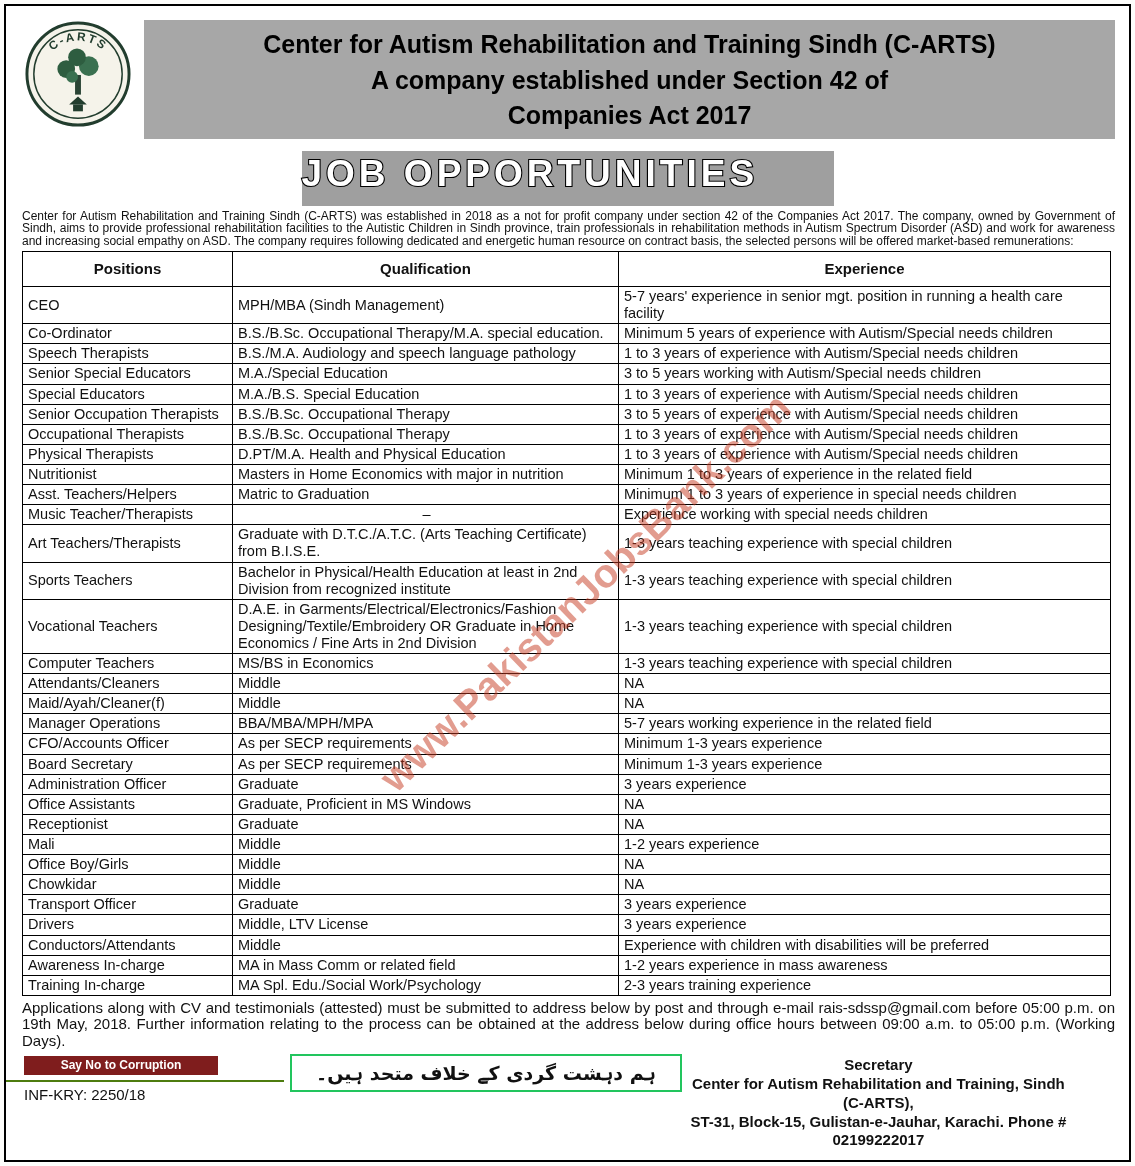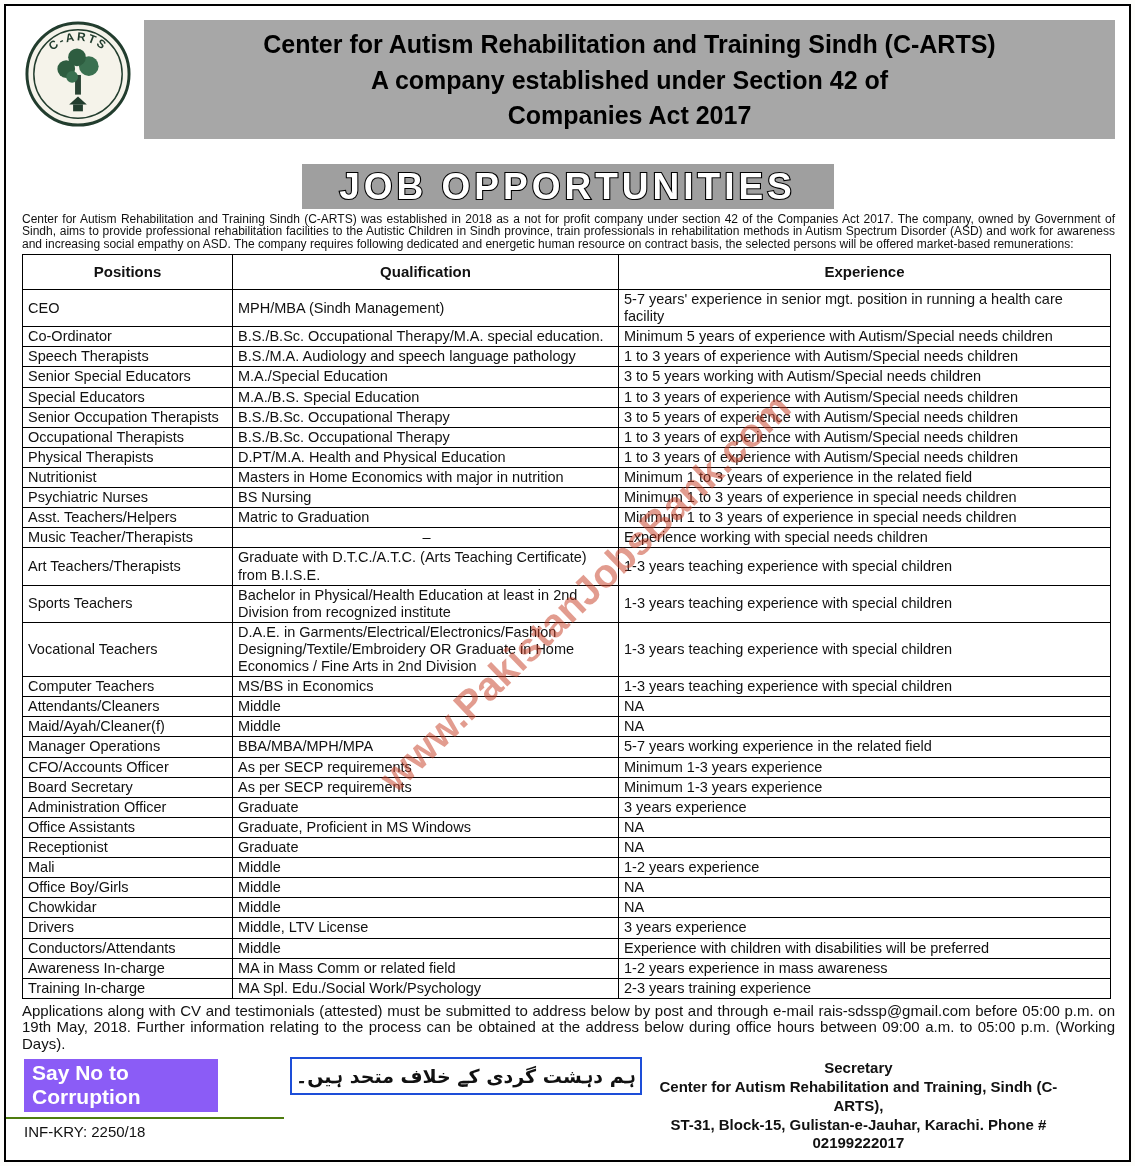--- a/index.html
+++ b/index.html
@@ -21,25 +21,25 @@
   }
   
   .header { display: flex; align-items: flex-start; padding: 14px 14px 0 18px; }
   .logo { width: 108px; height: 108px; flex: 0 0 auto; margin-right: 12px; }
   .title-box {
     flex: 1; background: #a7a7a7; color: #000;
     text-align: center; font-weight: bold; padding: 7px 12px 5px;
   }
   .title-line { font-size: 25px; line-height: 1.42; }
   .banner {
-    width: 532px; margin: 25px auto 4px;
-    background: #9f9f9f; text-align: center;
+    width: 532px; margin: 12px auto 4px;
+    background: #9f9f9f; text-align: left;
     font-size: 37px; font-weight: bold; letter-spacing: 4px;
     color: #fff; -webkit-text-stroke: 2.2px #000; paint-order: stroke fill;
-    padding: 2px 0 1px;
+    padding: 2px 0 11px;
   }
   
   .intro {
     margin: 2px 14px 4px 16px;
     font-size: 12px; line-height: 1.05; text-align: justify;
   }
   
   table.jobs {
     border-collapse: collapse; table-layout: fixed;
     margin: 2px 14px 0 16px; width: 1089px;
@@ -60,34 +60,34 @@
   .apply-text {
     margin: 4px 14px 0 16px;
     font-size: 15px; line-height: 1.1; text-align: justify;
   }
   .apply-text .email { font-weight: normal; }
   
   .bottom { display: flex; align-items: flex-start; padding: 5px 14px 0 0; }
   .bottom-left { width: 278px; flex: 0 0 auto; }
   .corruption-box {
     margin: 2px 0 0 18px;
-    background: #8b5cf6; color: #fff;
-    font-weight: bold; font-size: 21px;
-    text-align: left; padding: 2px 8px 3px;
+    background: #7f1d1d; color: #fff;
+    font-weight: bold; font-size: 12px;
+    text-align: center; padding: 2px 8px 3px;
     width: 178px;
   }
   .inf-number {
     margin-top: 5px; border-top: 2px solid #4d7c0f;
     padding: 4px 0 0 18px; font-size: 15px;
   }
   .urdu-box {
     flex: 0 0 auto;
-    border: 2px solid #1d4ed8;
+    border: 2px solid #22c55e;
     margin: 0 0 0 6px;
-    padding: 6px 4px;
+    padding: 6px 24px;
     min-width: 140px;
     font-size: 19px; font-weight: bold;
     direction: rtl; text-align: center;
     font-family: "DejaVu Sans", sans-serif;
   }
   .secretary-block {
     flex: 1; text-align: center;
     font-weight: bold; font-size: 15px; line-height: 1.25;
     padding: 2px 40px 0 0;
   }
@@ -190,25 +190,20 @@
           <td>Physical Therapists</td>
           <td>D.PT/M.A. Health and Physical Education</td>
           <td>1 to 3 years of experience with Autism/Special needs children</td>
         </tr>
         <tr>
           <td>Nutritionist</td>
           <td>Masters in Home Economics with major in nutrition</td>
           <td>Minimum 1 to 3 years of experience in the related field</td>
         </tr>
         <tr>
-          <td>Psychiatric Nurses</td>
-          <td>BS Nursing</td>
-          <td>Minimum 1 to 3 years of experience in special needs children</td>
-        </tr>
-        <tr>
           <td>Asst. Teachers/Helpers</td>
           <td>Matric to Graduation</td>
           <td>Minimum 1 to 3 years of experience in special needs children</td>
         </tr>
         <tr>
           <td>Music Teacher/Therapists</td>
           <td class="center">–</td>
           <td>Experience working with special needs children</td>
         </tr>
         <tr>
@@ -278,20 +273,25 @@
         </tr>
         <tr>
           <td>Office Boy/Girls</td>
           <td>Middle</td>
           <td>NA</td>
         </tr>
         <tr>
           <td>Chowkidar</td>
           <td>Middle</td>
           <td>NA</td>
+        </tr>
+        <tr>
+          <td>Transport Officer</td>
+          <td>Graduate</td>
+          <td>3 years experience</td>
         </tr>
         <tr>
           <td>Drivers</td>
           <td>Middle, LTV License</td>
           <td>3 years experience</td>
         </tr>
         <tr>
           <td>Conductors/Attendants</td>
           <td>Middle</td>
           <td>Experience with children with disabilities will be preferred</td>

